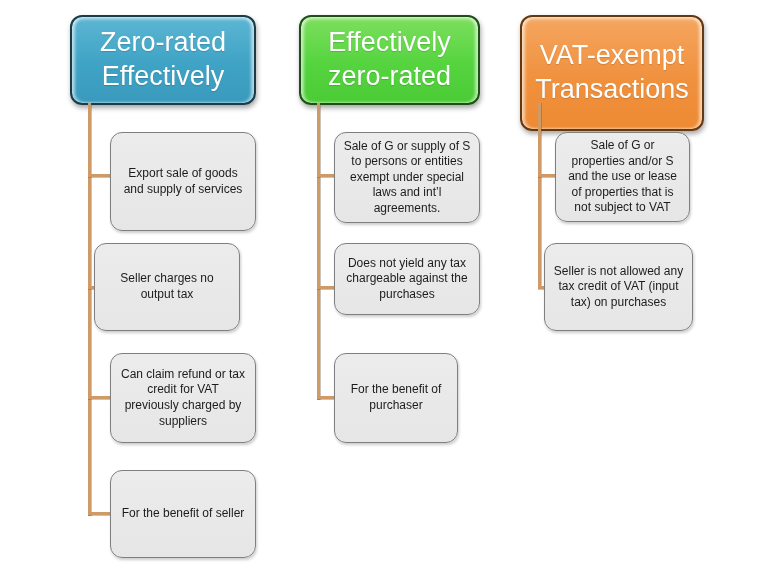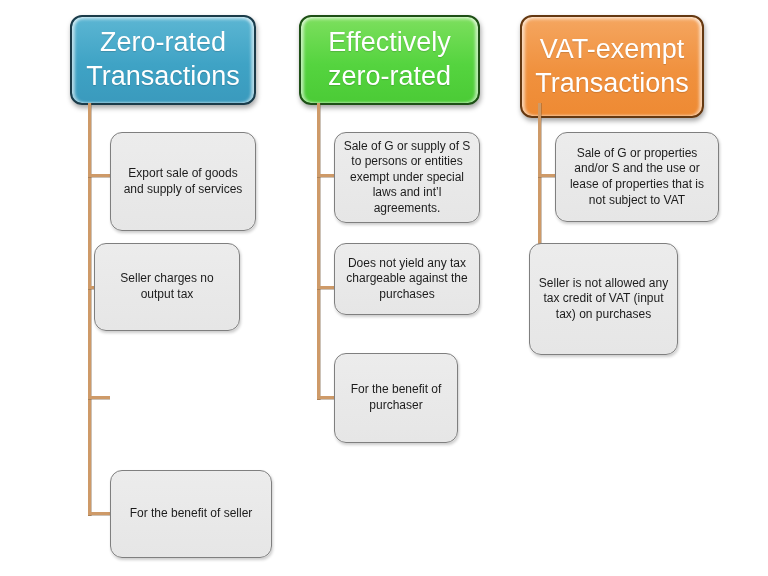--- a/index.html
+++ b/index.html
@@ -18,41 +18,41 @@
                inset 0 3px 3px rgba(255,255,255,0.35);
     box-sizing:border-box;padding:4px 6px;
     text-shadow:0 1px 1px rgba(0,0,0,0.15);
   }
   .h1{left:70px;top:15px;width:186px;height:90px;
       background:linear-gradient(180deg,#5cb6d3 0%,#3fa3c5 55%,#3a9abd 100%);
       border-color:#1b3b49;}
   .h2{left:299px;top:15px;width:181px;height:90px;
       background:linear-gradient(180deg,#7ddf5e 0%,#55d43f 55%,#4bcb36 100%);
       border-color:#1e4f16;}
-  .h3{left:520px;top:15px;width:184px;height:103px;
+  .h3{left:520px;top:15px;width:184px;height:116px;
       background:linear-gradient(180deg,#f5a660 0%,#f0913e 55%,#ee8a33 100%);
       border-color:#643811;}
   
   .child{
     position:absolute;background:linear-gradient(180deg,#ececec 0%,#e6e6e6 100%);
     border:1.5px solid #7f7f7f;border-radius:12px;
     display:flex;align-items:center;justify-content:center;text-align:center;
     font-size:12px;font-weight:normal;color:#1c1c1c;line-height:1.3;
     padding:6px 8px;box-sizing:border-box;
     box-shadow:1px 2px 3px rgba(0,0,0,0.2);
   }
   .c11{left:110px;top:132px;width:146px;height:99px}
   .c12{left:94px;top:243px;width:146px;height:88px}
   .c13{left:110px;top:353px;width:146px;height:90px}
-  .c14{left:110px;top:470px;width:162px;height:88px}
+  .c14{left:110px;top:470px;width:146px;height:88px}
   .c21{left:334px;top:132px;width:146px;height:91px}
   .c22{left:334px;top:243px;width:146px;height:72px}
   .c23{left:334px;top:353px;width:124px;height:90px}
-  .c31{left:555px;top:132px;width:164px;height:90px}
-  .c32{left:529px;top:243px;width:149px;height:112px}
+  .c31{left:555px;top:132px;width:135px;height:90px}
+  .c32{left:544px;top:243px;width:149px;height:88px}
   
   .vline{position:absolute;width:3px;background:#ce9a68;
          box-shadow:1px 0 0 rgba(110,80,50,0.35);}
   .v1{left:88px;top:103px;height:413px}
   .v2{left:317px;top:103px;height:297px}
   .v3{left:538px;top:103px;height:186px}
   .hline{position:absolute;height:3px;background:#ce9a68;
          box-shadow:0 1px 0 rgba(110,80,50,0.35);}
   .s11{left:88px;top:174px;width:22px}
   .s12{left:88px;top:286px;width:22px}
@@ -63,32 +63,35 @@
   .s23{left:317px;top:396px;width:17px}
   .s31{left:538px;top:174px;width:17px}
   .s32{left:538px;top:286px;width:17px}
 </style>
 </head>
 <body>
 
 <div class="canvas">
 
   <div class="header h1">
-    <span>Zero-rated Transactions</span>
+    <span>Zero-rated Effectively</span>
   </div>
   <div class="vline v1"></div>
   <div class="hline s11"></div>
   <div class="hline s12"></div>
   <div class="hline s13"></div>
   <div class="hline s14"></div>
   <div class="child c11">
     <span>Export sale of goods and supply of services</span>
   </div>
   <div class="child c12">
     <span>Seller charges no output tax</span>
+  </div>
+  <div class="child c13">
+    <span>Can claim refund or tax credit for VAT previously charged by suppliers</span>
   </div>
   <div class="child c14">
     <span>For the benefit of seller</span>
   </div>
 
   <div class="header h2">
     <span>Effectively zero-rated</span>
   </div>
   <div class="vline v2"></div>
   <div class="hline s21"></div>

